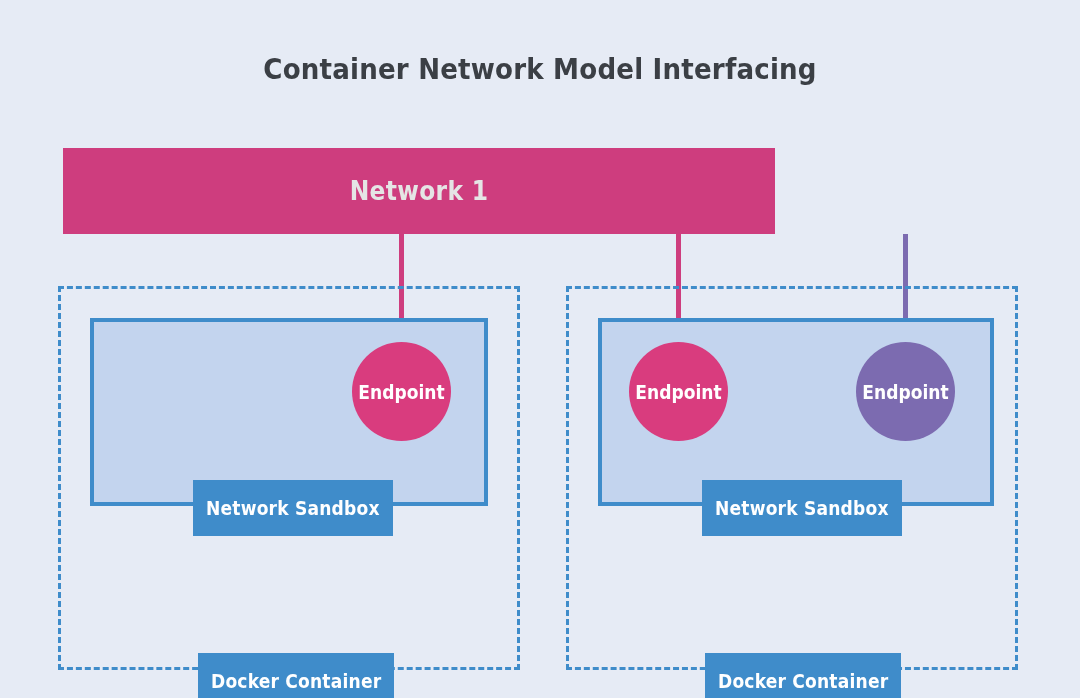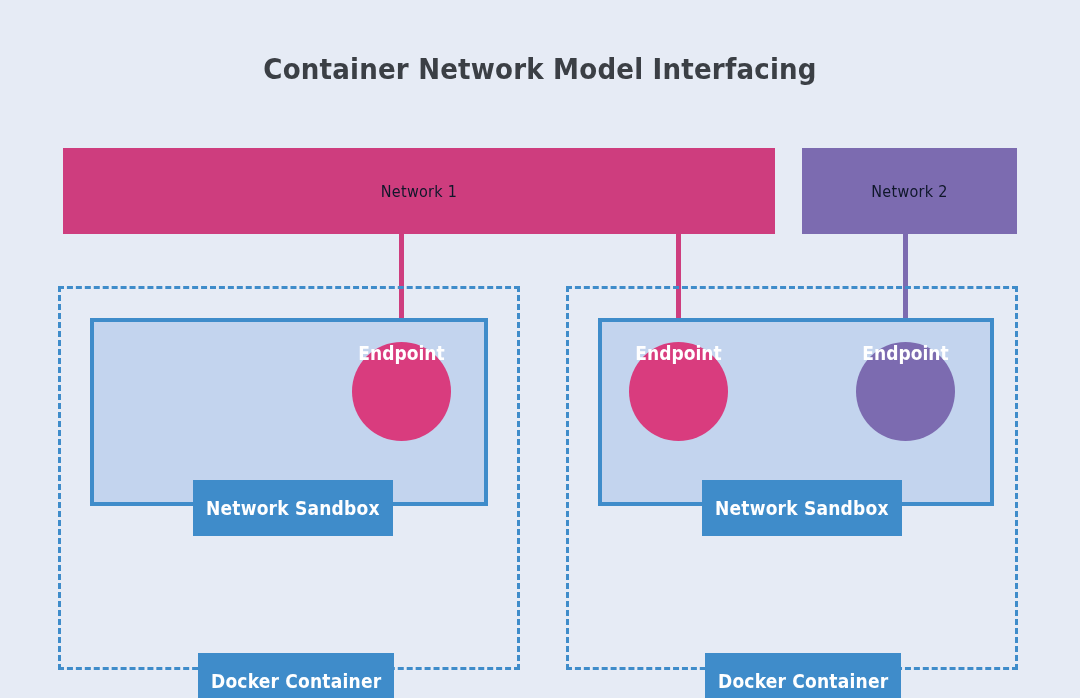--- a/index.html
+++ b/index.html
@@ -32,23 +32,23 @@
     color: #3b3f45;
     letter-spacing: 0.2px;
   }
 
   
   .network-bar {
     position: absolute;
     display: flex;
     align-items: center;
     justify-content: center;
-    color: #0f172a;
-    font-size: 16px;
-    font-weight: normal;
+    color: #e5e5e5;
+    font-size: 26px;
+    font-weight: bold;
     letter-spacing: 0.3px;
   }
   #network1 {
     left: 63px;
     top: 120px;
     width: 712px;
     height: 86px;
     background: #ce3d7e;
   }
   #network2 {
@@ -90,20 +90,21 @@
   #sandbox-left  { left: 90px;  top: 290px; width: 398px; height: 188px; }
   #sandbox-right { left: 598px; top: 290px; width: 396px; height: 188px; }
 
   
   .endpoint {
     position: absolute;
     width: 99px;
     height: 99px;
     border-radius: 50%;
     display: flex;
+    align-items: center;
     justify-content: center;
     color: #ffffff;
     font-size: 19px;
     font-weight: bold;
   }
   .endpoint.pink   { background: #d93c7e; }
   .endpoint.purple { background: #7c6bb0; }
   #endpoint-l1 { left: 352px; top: 314px; }
   #endpoint-r1 { left: 629px; top: 314px; }
   #endpoint-r2 { left: 856px; top: 314px; }
@@ -132,23 +133,20 @@
 <body>
 
 <div id="stage">
 
   <div class="page-title">Container Network Model Interfacing</div>
 
   <div class="network-bar" id="network1">
     <span>Network 1</span>
   </div>
 
-  <div class="network-bar" id="network2">
-    <span>Network 2</span>
-  </div>
 
   <div class="connector pink" id="conn-left-1"></div>
   <div class="connector pink" id="conn-right-1"></div>
   <div class="connector purple" id="conn-right-2"></div>
 
   <div class="docker-container" id="docker-left"></div>
 
   <div class="sandbox" id="sandbox-left"></div>
 
   <div class="endpoint pink" id="endpoint-l1">

